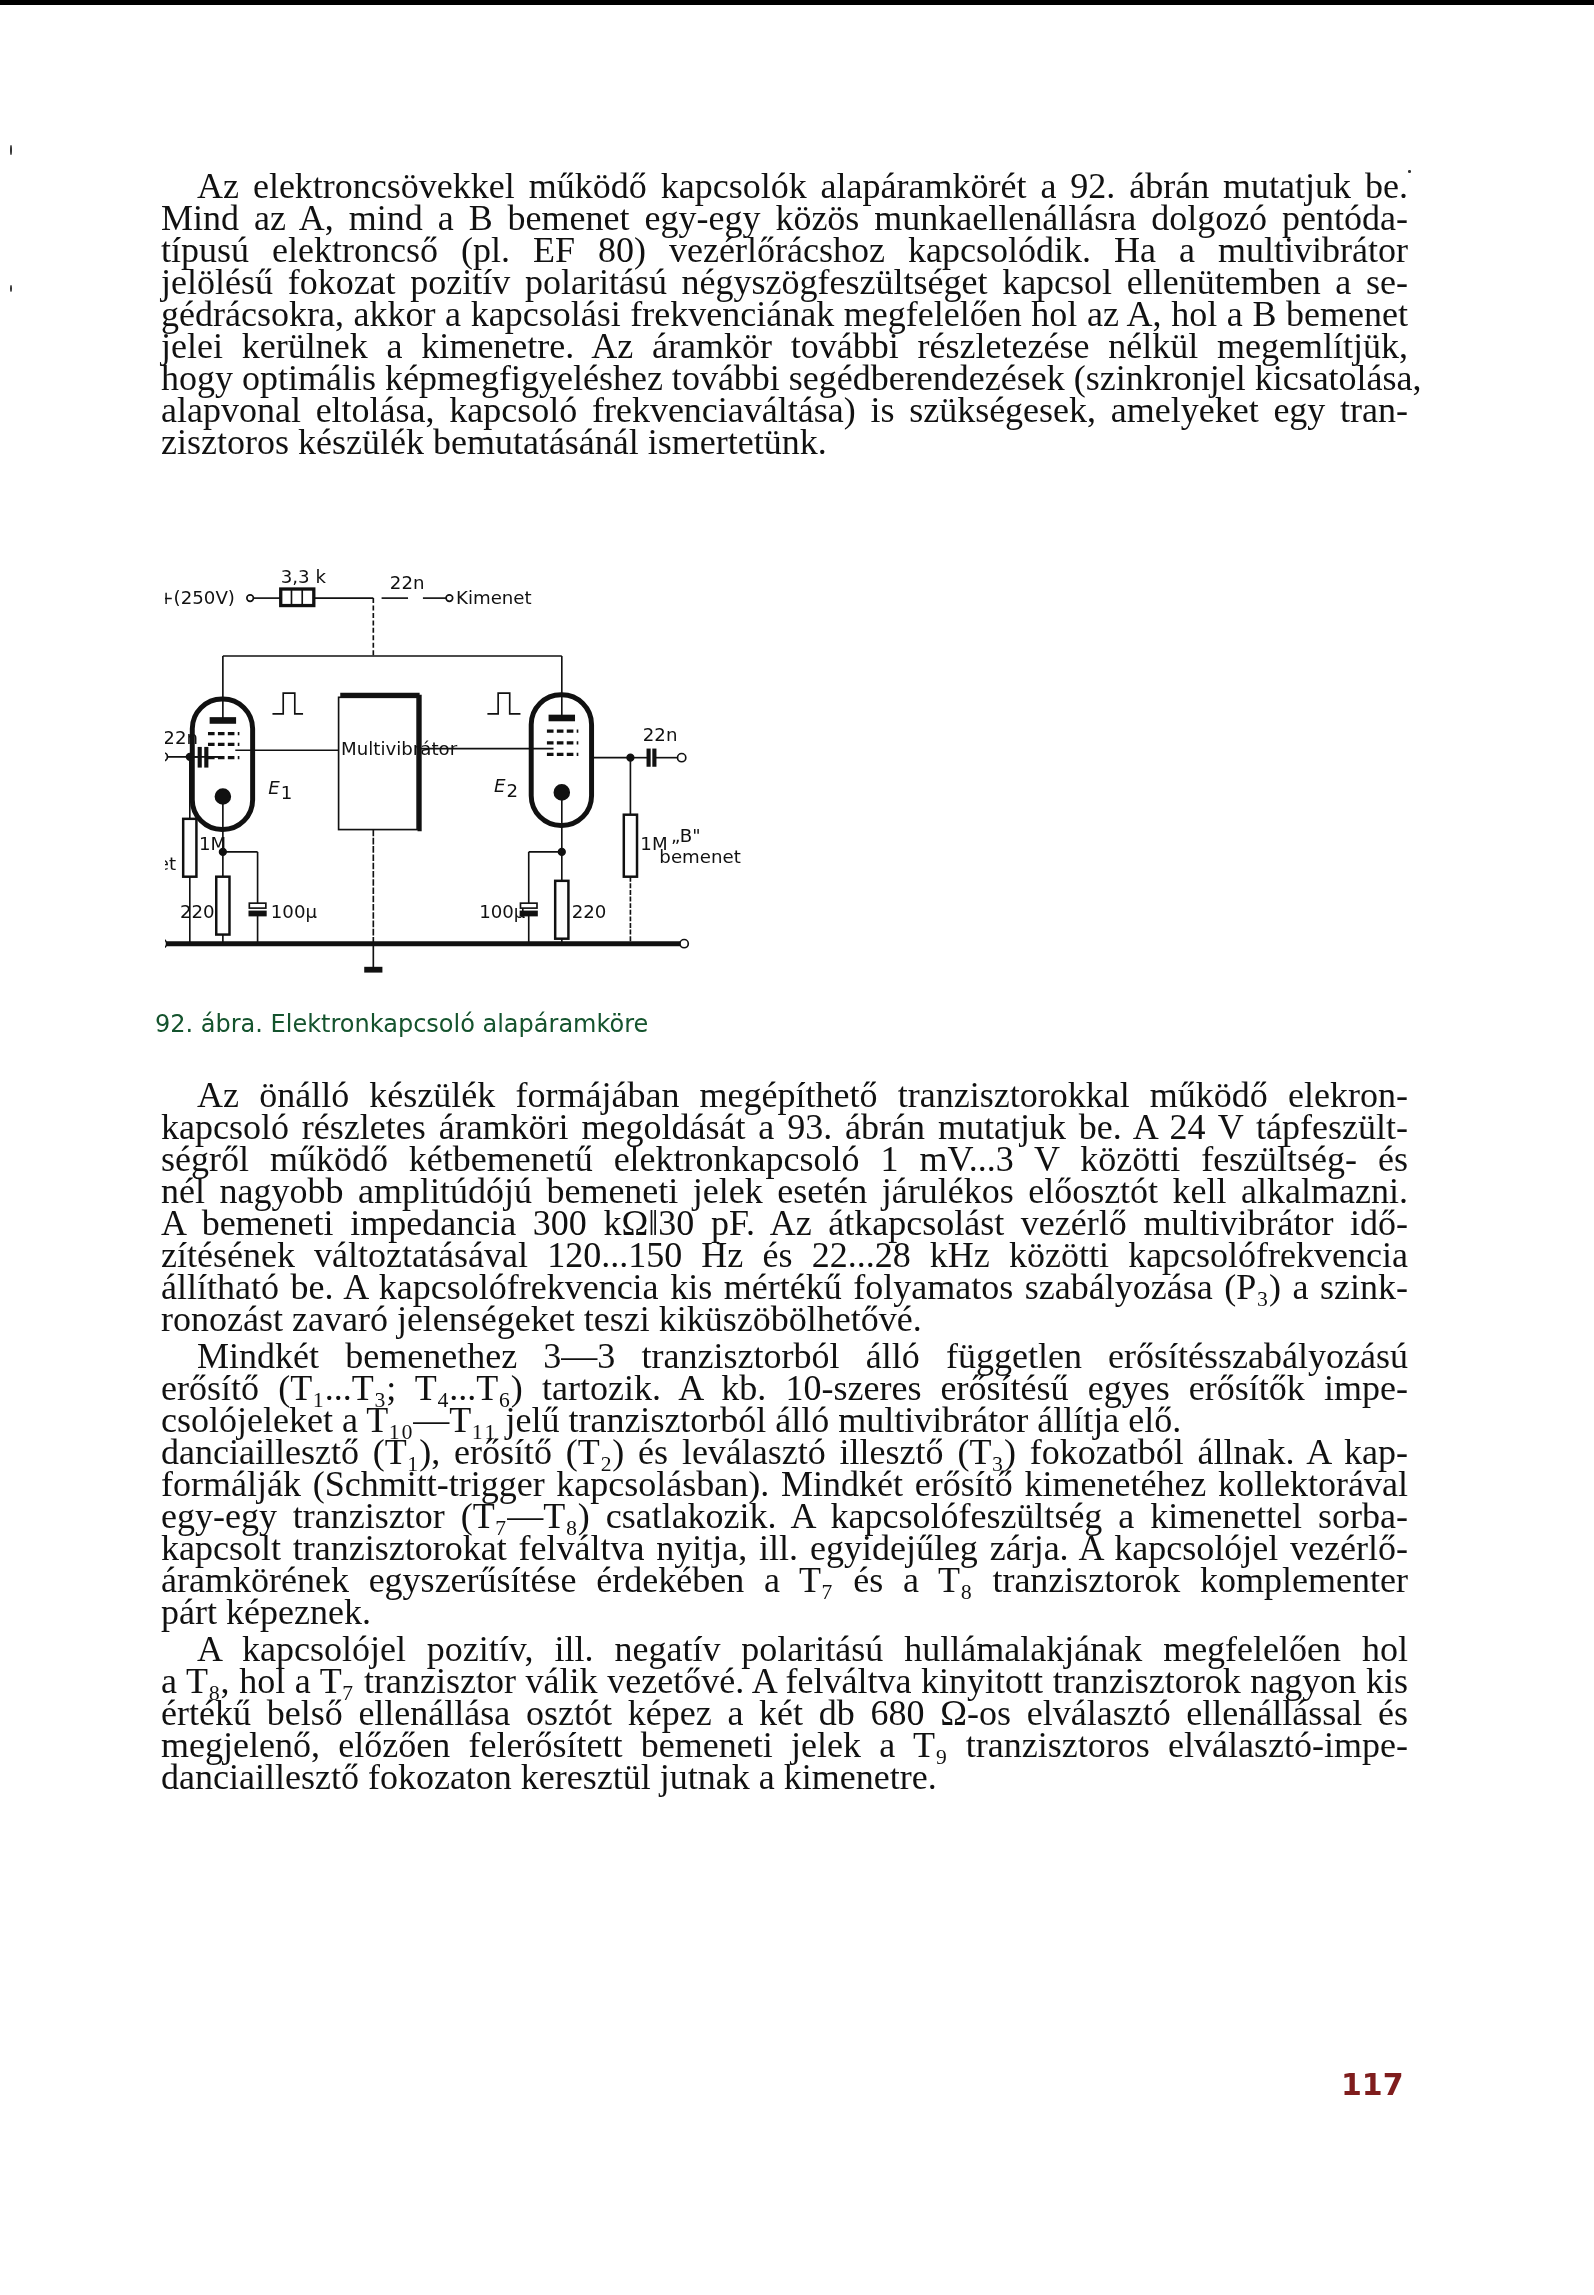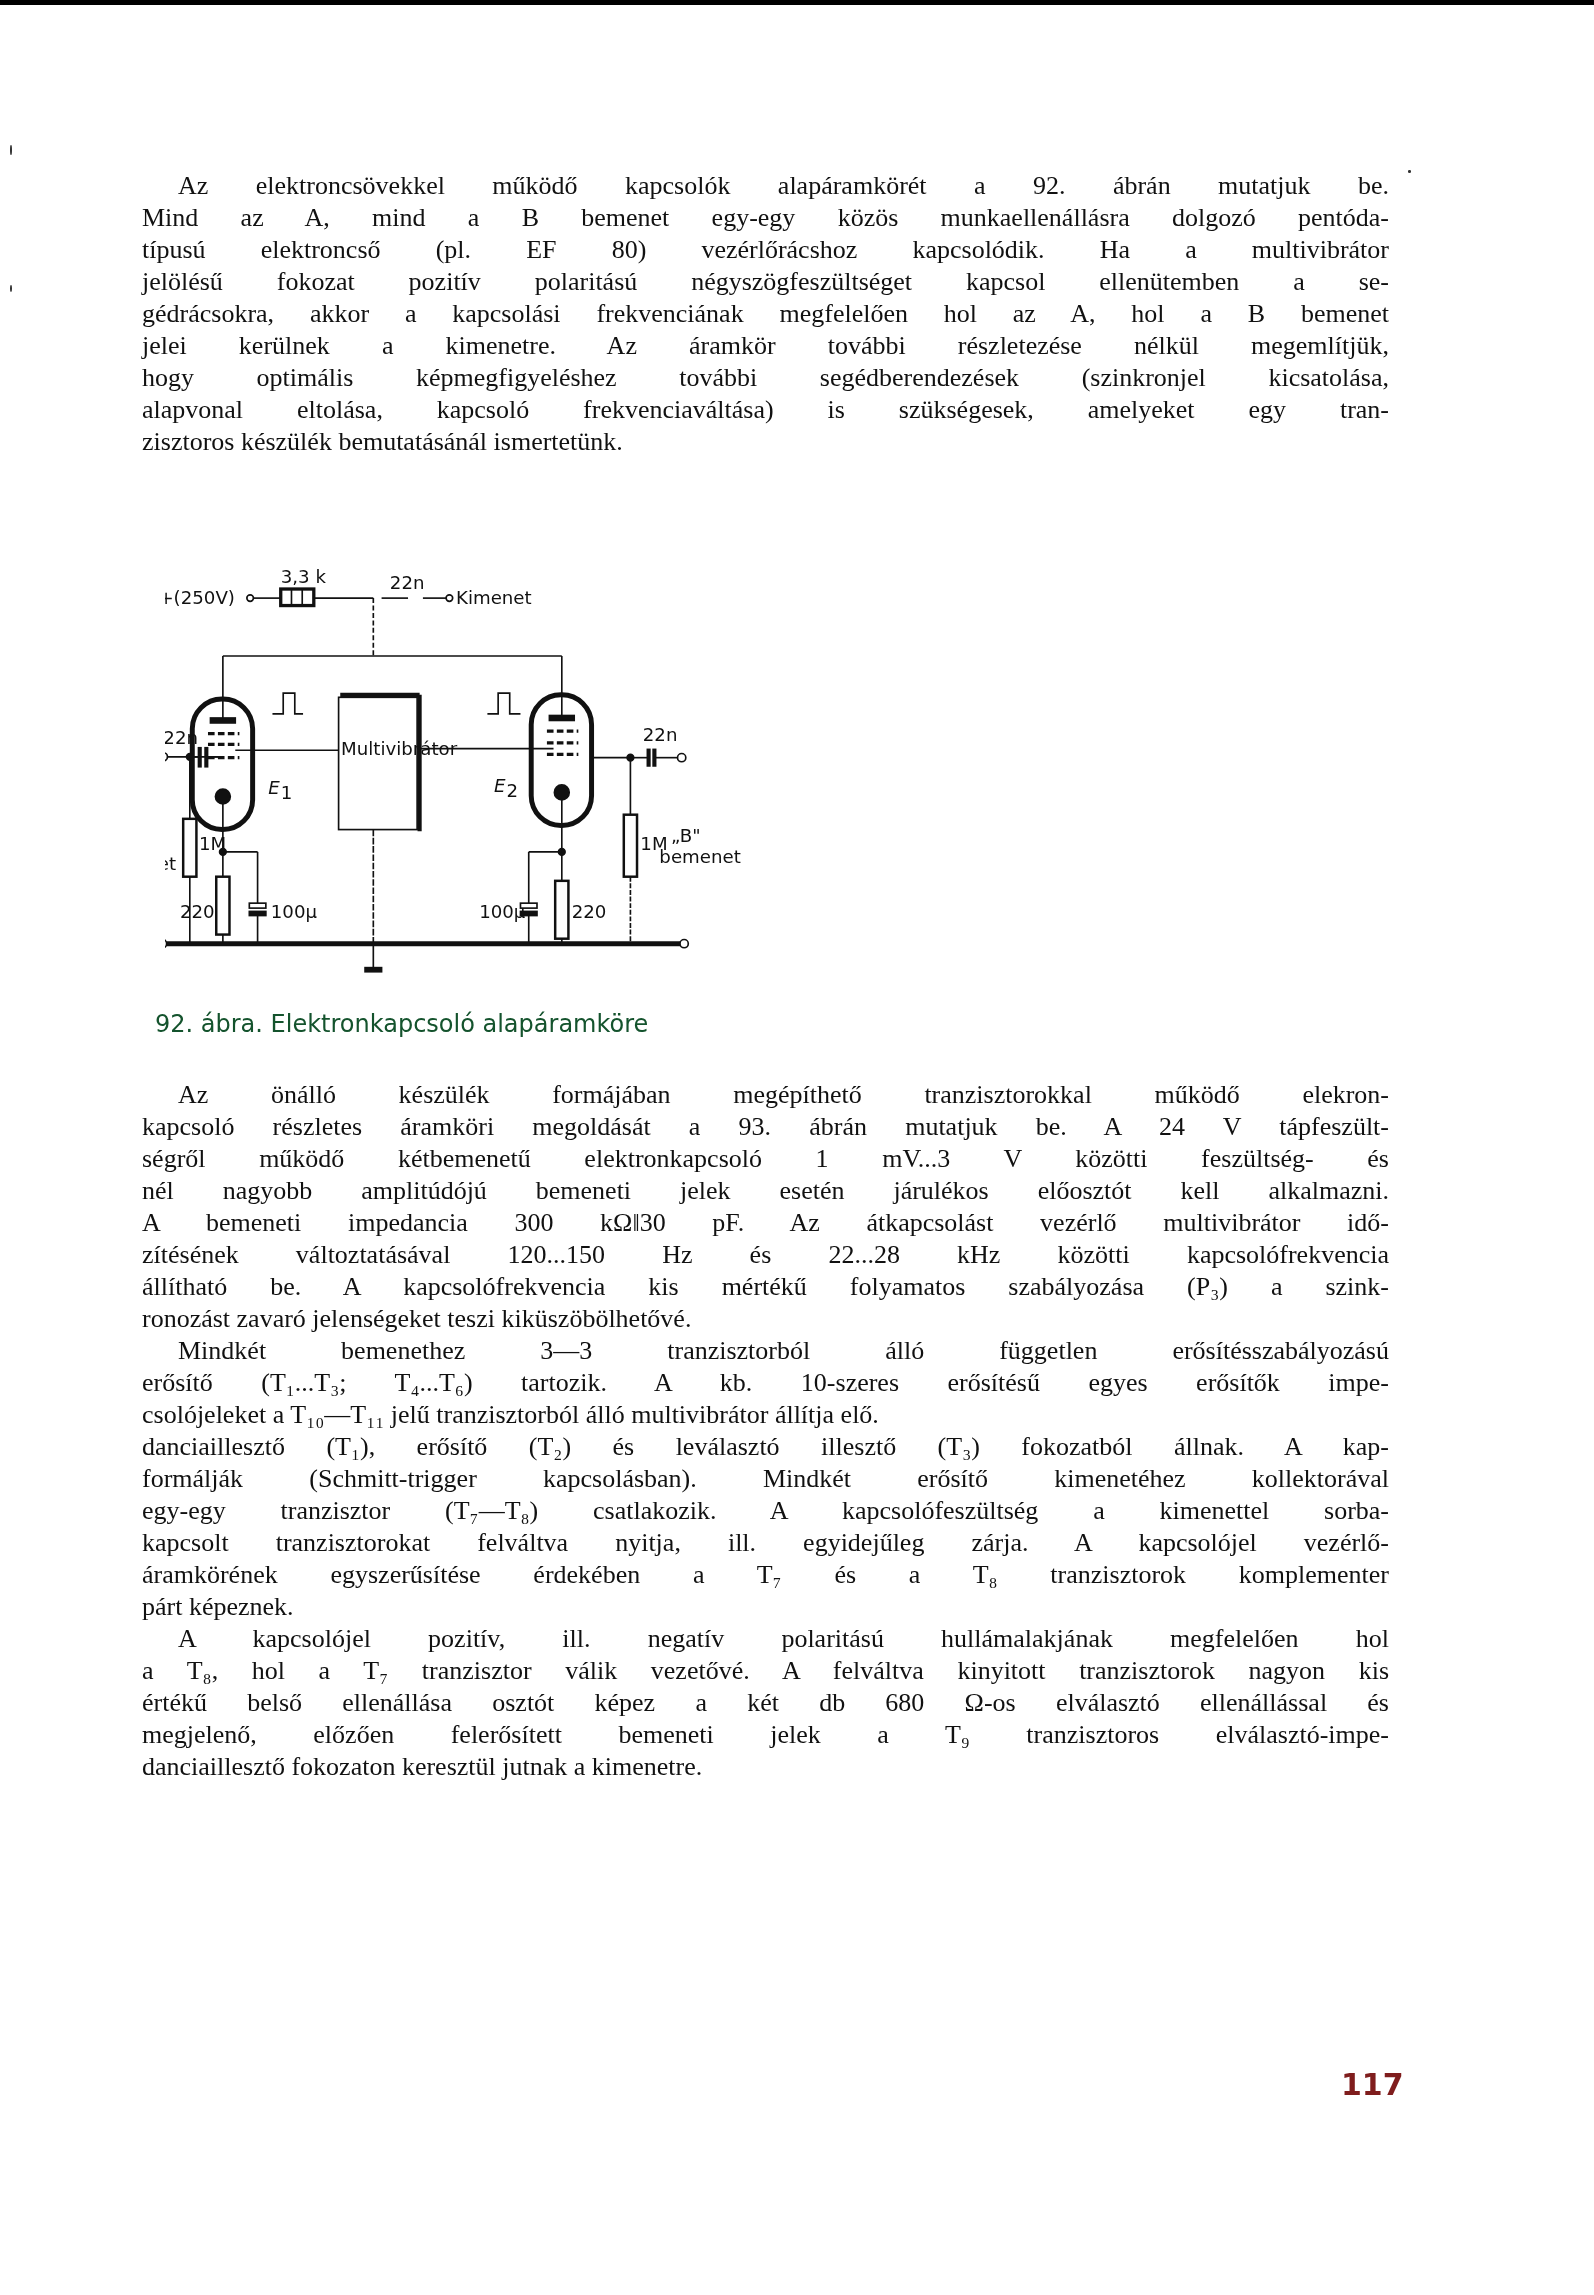--- a/index.html
+++ b/index.html
@@ -1,25 +1,25 @@
 <!DOCTYPE html>
 <html style="font-size:13.2px"><head>
 <meta charset="utf-8">
 <style>
   html, body { margin: 0; padding: 0; }
   body {
     width: 1594px; height: 2295px; background: #ffffff; position: relative; overflow: hidden;
     font-family: "Liberation Serif", "DejaVu Serif", serif; color: #111;
   }
   .topbar { position: absolute; left: 0; top: 0; width: 1594px; height: 5px; background: #000; }
-  .block { position: absolute; left: 142px; width: 1247px; font-size: 26px; line-height: 32px; }
+  .block { position: absolute; left: 161px; width: 1247px; font-size: 36px; line-height: 32px; }
   .line { display: block; white-space: nowrap; text-align: justify; text-align-last: justify; height: 32px; overflow: visible; }
   .line.last { text-align-last: left; }
   .line.indent { padding-left: 36px; }
-  .line.gap { }
+  .line.gap { margin-top: 5px; }
   .diagram { position: absolute; left: 165px; top: 546px; width: 744px; height: 463px; }
   .diagram svg { width: 744px; height: 463px; }
   .dlabel { font-family: "DejaVu Sans", "Liberation Sans", sans-serif; font-size: 22px; fill: #111; }
   .caption { position: absolute; left: 155px; top: 1010px; font-family: "DejaVu Sans", "Liberation Sans", sans-serif; font-size: 24px; color: #14532d; }
   .pagenum { position: absolute; left: 1341px; top: 2067px; font-family: "DejaVu Sans", "Liberation Sans", sans-serif; font-weight: bold; font-size: 30px; color: #7f1d1d; }
   .speck { position: absolute; width: 2.5px; height: 2.5px; background: #333; border-radius: 50%; }
 </style>
 </head>
 <body>
 

